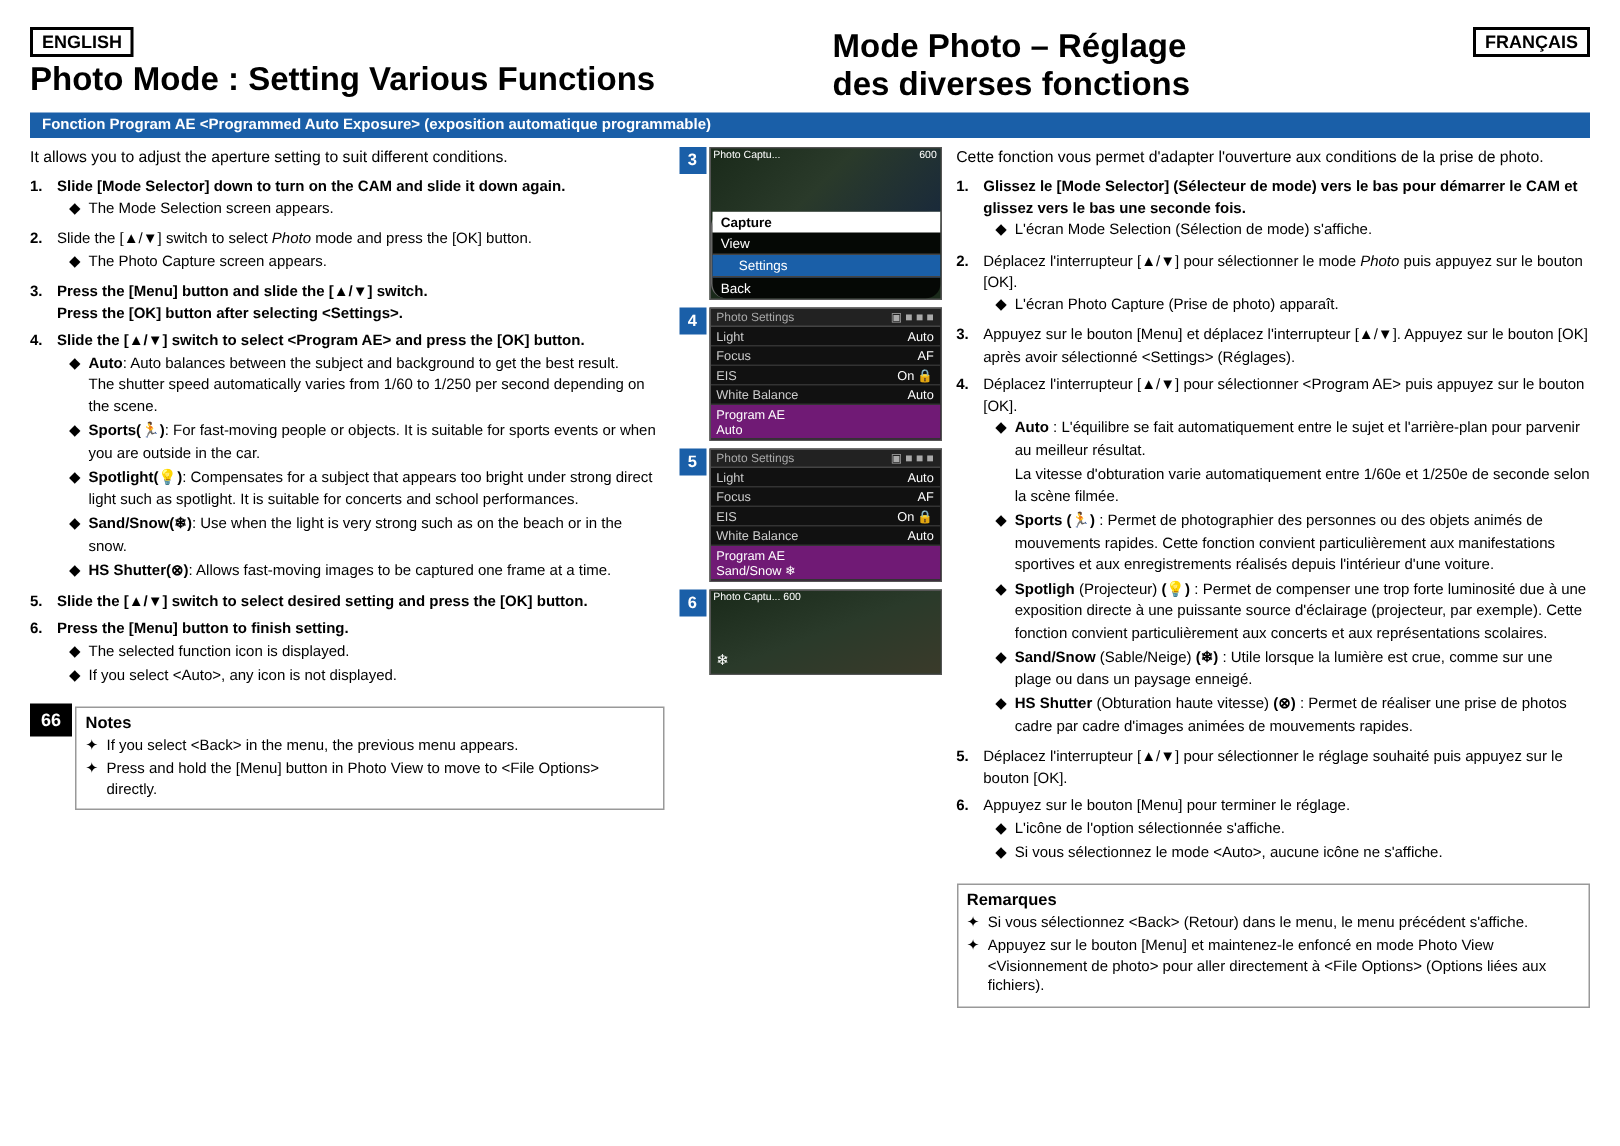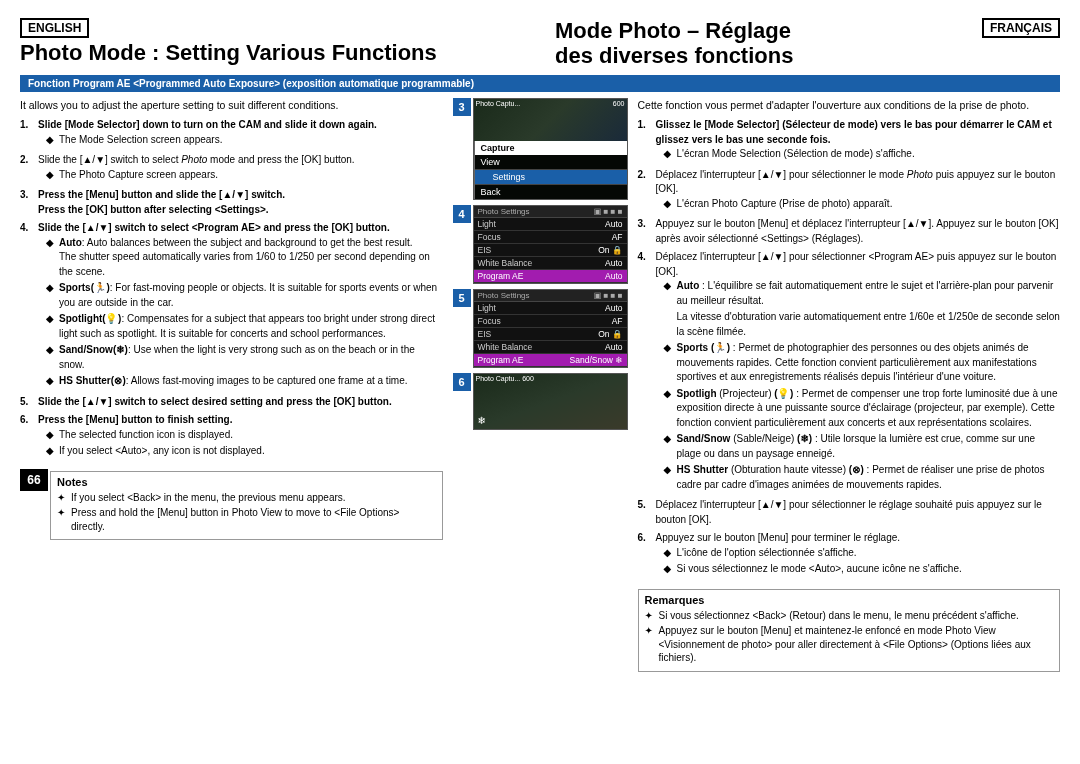--- a/index.html
+++ b/index.html
@@ -153,21 +153,22 @@
     }
     .settings-row {
       display: flex;
       justify-content: space-between;
       padding: 1px 4px;
       font-size: 8.5px;
       color: #fff;
       border-bottom: 1px solid #333;
     }
     .settings-row.highlighted {
-      background: #a21caf;
+      background: #701a75;
+      flex-direction: column;
     }
     .settings-row .label { color: #ccc; }
     .settings-row .val { color: #fff; }
     .settings-title {
       background: #222;
       color: #aaa;
       font-size: 8px;
       padding: 1px 4px;
       border-bottom: 1px solid #444;
       display: flex;
@@ -368,21 +369,21 @@
 
     <div class="col-mid">
 
       <div class="screen-and-num">
         <div class="screen-num">3</div>
         <div style="flex:1; background:#1a2a1a; border:1px solid #555; overflow:hidden;">
           <div style="height:42px; background:linear-gradient(135deg,#1a2a1a,#2a3a2a,#1a2a3a); position:relative;">
             <div style="position:absolute;top:1px;left:2px;color:#fff;font-size:7px;">Photo Captu...</div>
             <div style="position:absolute;top:1px;right:2px;color:#fff;font-size:7px;">600</div>
           </div>
-          <div style="background:rgba(0,0,0,0.8); border-left:1px solid #666;">
+          <div style="background:rgba(0,0,0,0.8); border-left:1px solid #666;border-radius:10px;">
             <div style="color:#fff;font-size:9px;padding:2px 6px;background:#fff;color:#000;font-weight:bold;">Capture</div>
             <div style="color:#fff;font-size:9px;padding:2px 6px;border-bottom:1px solid #444;">View</div>
             <div style="color:#fff;font-size:9px;padding:2px 18px;background:#1a5fa8;border-bottom:1px solid #444;">Settings</div>
             <div style="color:#fff;font-size:9px;padding:2px 6px;">Back</div>
           </div>
         </div>
       </div>
 
       <div class="screen-and-num">
         <div class="screen-num">4</div>

